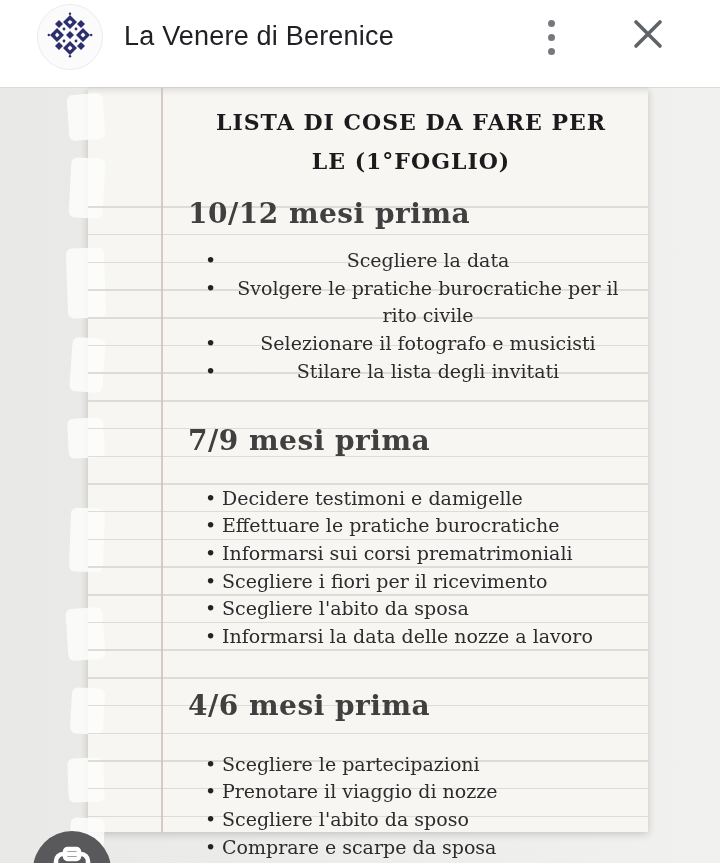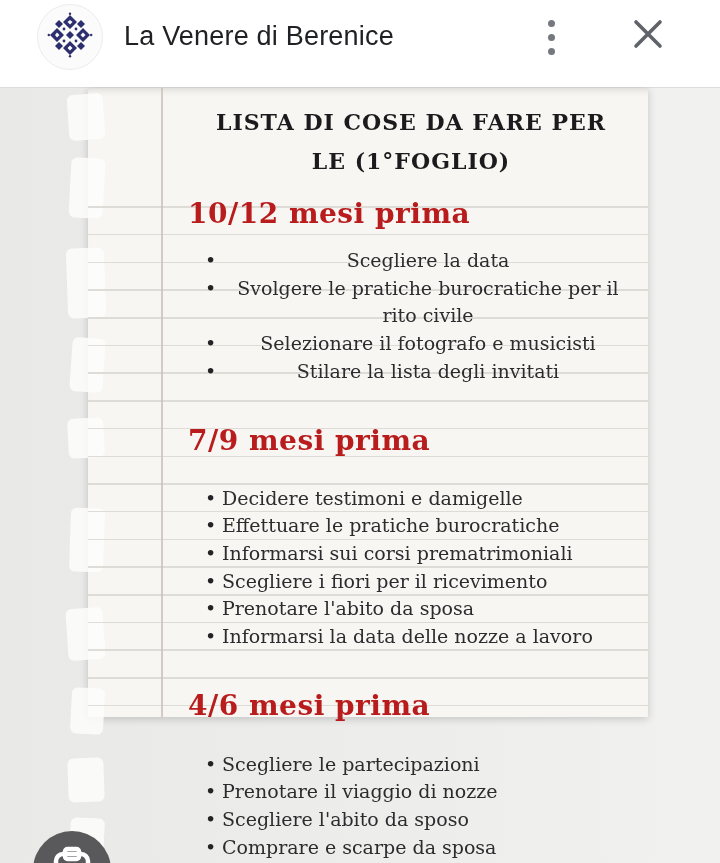--- a/index.html
+++ b/index.html
@@ -21,38 +21,38 @@
                 justify-content:center; gap:7px; background:none; border:none;
                 cursor:pointer; }
   .kebab-btn i { width:7px; height:7px; border-radius:50%; background:#75797e; }
   .close-btn  { position:absolute; left:624px; top:11px; width:48px; height:48px;
                 background:none; border:none; cursor:pointer; }
 
   
   .photo { position:absolute; left:0; top:87px; width:720px; height:776px;
            background:linear-gradient(90deg,#e9e9e8 0%,#ededec 55%,#f1f1f0 100%);
            border-top:1px solid #dcdcda; }
-  .page  { position:absolute; left:88px; top:0; width:560px; height:629px;
+  .page  { position:absolute; left:88px; top:0; width:560px; height:744px;
            background:#f7f6f3;
            box-shadow:0 2px 8px rgba(0,0,0,.18), inset 0 8px 10px -8px rgba(0,0,0,.18); }
   .page .rules { position:absolute; left:0; right:0; top:92px; bottom:0;
            background:repeating-linear-gradient(to bottom,
              transparent 0px, transparent 26.2px,
              #d9d7d1 26.2px, #d9d7d1 27.7px); opacity:.85; }
   .margin-line { position:absolute; left:73px; top:0; bottom:0; width:2px;
            background:#ccc0ba; opacity:.8; }
   .tear { position:absolute; background:#fdfdfb; opacity:.85; border-radius:6px; }
 
   
   .doc { position:absolute; left:100px; right:14px; top:0; bottom:0;
          font-family:"DejaVu Serif", serif; }
   .doc-title { margin-top:15px; text-align:center; font-weight:bold;
          font-size:22px; line-height:39px; letter-spacing:1px; color:#1b1b1d; }
   h2.sec-head { font-size:28px; line-height:36px; font-weight:bold;
-         color:#b91c1c; letter-spacing:.5px; }
+         color:#404040; letter-spacing:.5px; }
   .sec1 h2 { margin-top:15px; }
   .sec2 h2 { margin-top:37px; }
   .sec3 h2 { margin-top:37px; }
   ul.checklist { list-style:none; margin:0; padding:0 0 0 34px;
          font-size:19px; line-height:27.7px; color:#2c2c2e; }
   .sec1 ul { margin-top:15px;text-align:center; }
   .sec2 ul { margin-top:26px; }
   .sec3 ul { margin-top:27px; }
   ul.checklist li { position:relative; }
   ul.checklist li::before { content:"•"; position:absolute; left:-17px; top:0;
@@ -144,21 +144,21 @@
           </ul>
         </section>
 
         <section class="sec2">
           <h2 class="sec-head">7/9 mesi prima</h2>
           <ul class="checklist">
             <li>Decidere testimoni e damigelle</li>
             <li>Effettuare le pratiche burocratiche</li>
             <li>Informarsi sui corsi prematrimoniali</li>
             <li>Scegliere i fiori per il ricevimento</li>
-            <li>Prenotare l'abito da sposa</li>
+            <li>Scegliere l'abito da sposa</li>
             <li>Informarsi la data delle nozze a lavoro</li>
           </ul>
         </section>
 
         <section class="sec3">
           <h2 class="sec-head">4/6 mesi prima</h2>
           <ul class="checklist">
             <li>Scegliere le partecipazioni</li>
             <li>Prenotare il viaggio di nozze</li>
             <li>Scegliere l'abito da sposo</li>

